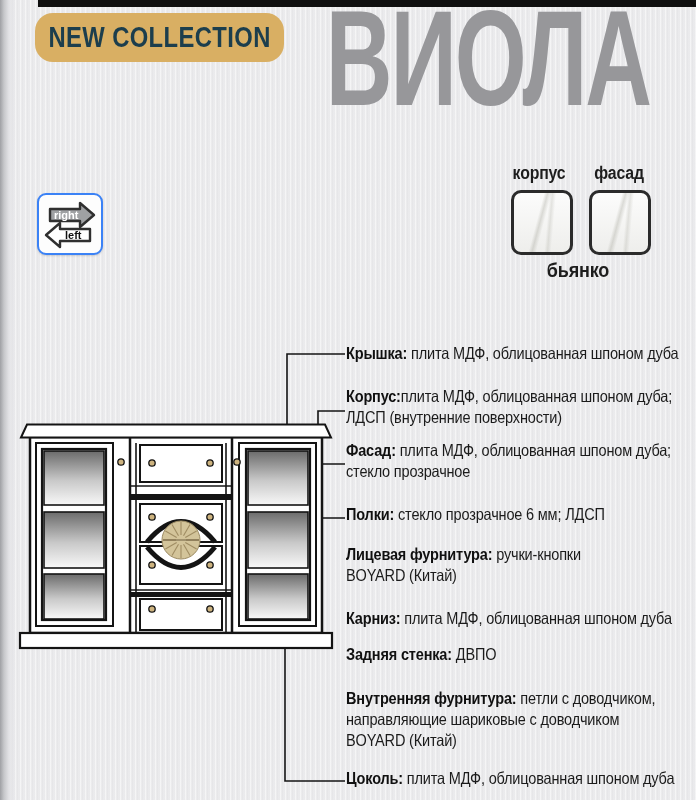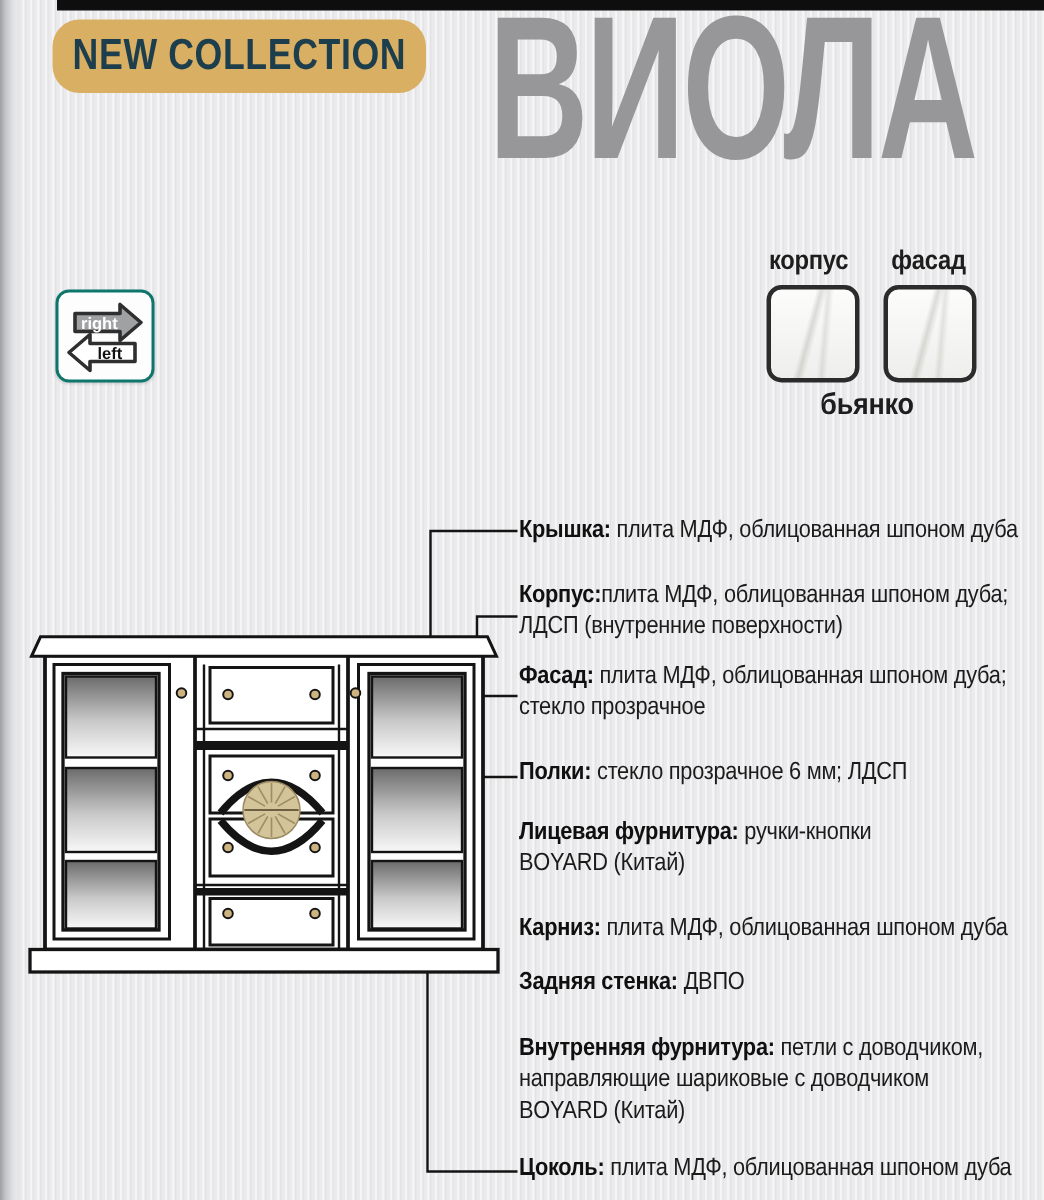--- a/index.html
+++ b/index.html
@@ -31,21 +31,21 @@
     transform:scaleX(0.82); white-space:nowrap;
   }
   .title{
     position:absolute; right:46px; top:-10px;
     font-size:136px; line-height:1; font-weight:bold; color:#97979a;
     letter-spacing:-3px; white-space:nowrap;
     transform:scaleX(0.68); transform-origin:top right;
   }
   .nav-box{
     position:absolute; left:37px; top:193px; width:66px; height:62px;
-    background:#fdfdfd; border:2px solid #0f766e; border-radius:9px;
+    background:#fdfdfd; border:2px solid #3b82f6; border-radius:9px;
     box-shadow:0 1px 2px rgba(0,0,0,0.15); cursor:pointer;
   }
   .nav-box svg{ position:absolute; left:0; top:0; }
   .swatch-label{
     position:absolute; top:163px; width:70px; text-align:center;
     font-size:18px; font-weight:bold; color:#1d1d1d;
     transform:scaleX(0.88); letter-spacing:-0.2px;
   }
   .swatch-label.sw1{ left:504px; }
   .swatch-label.sw2{ left:584px; }

